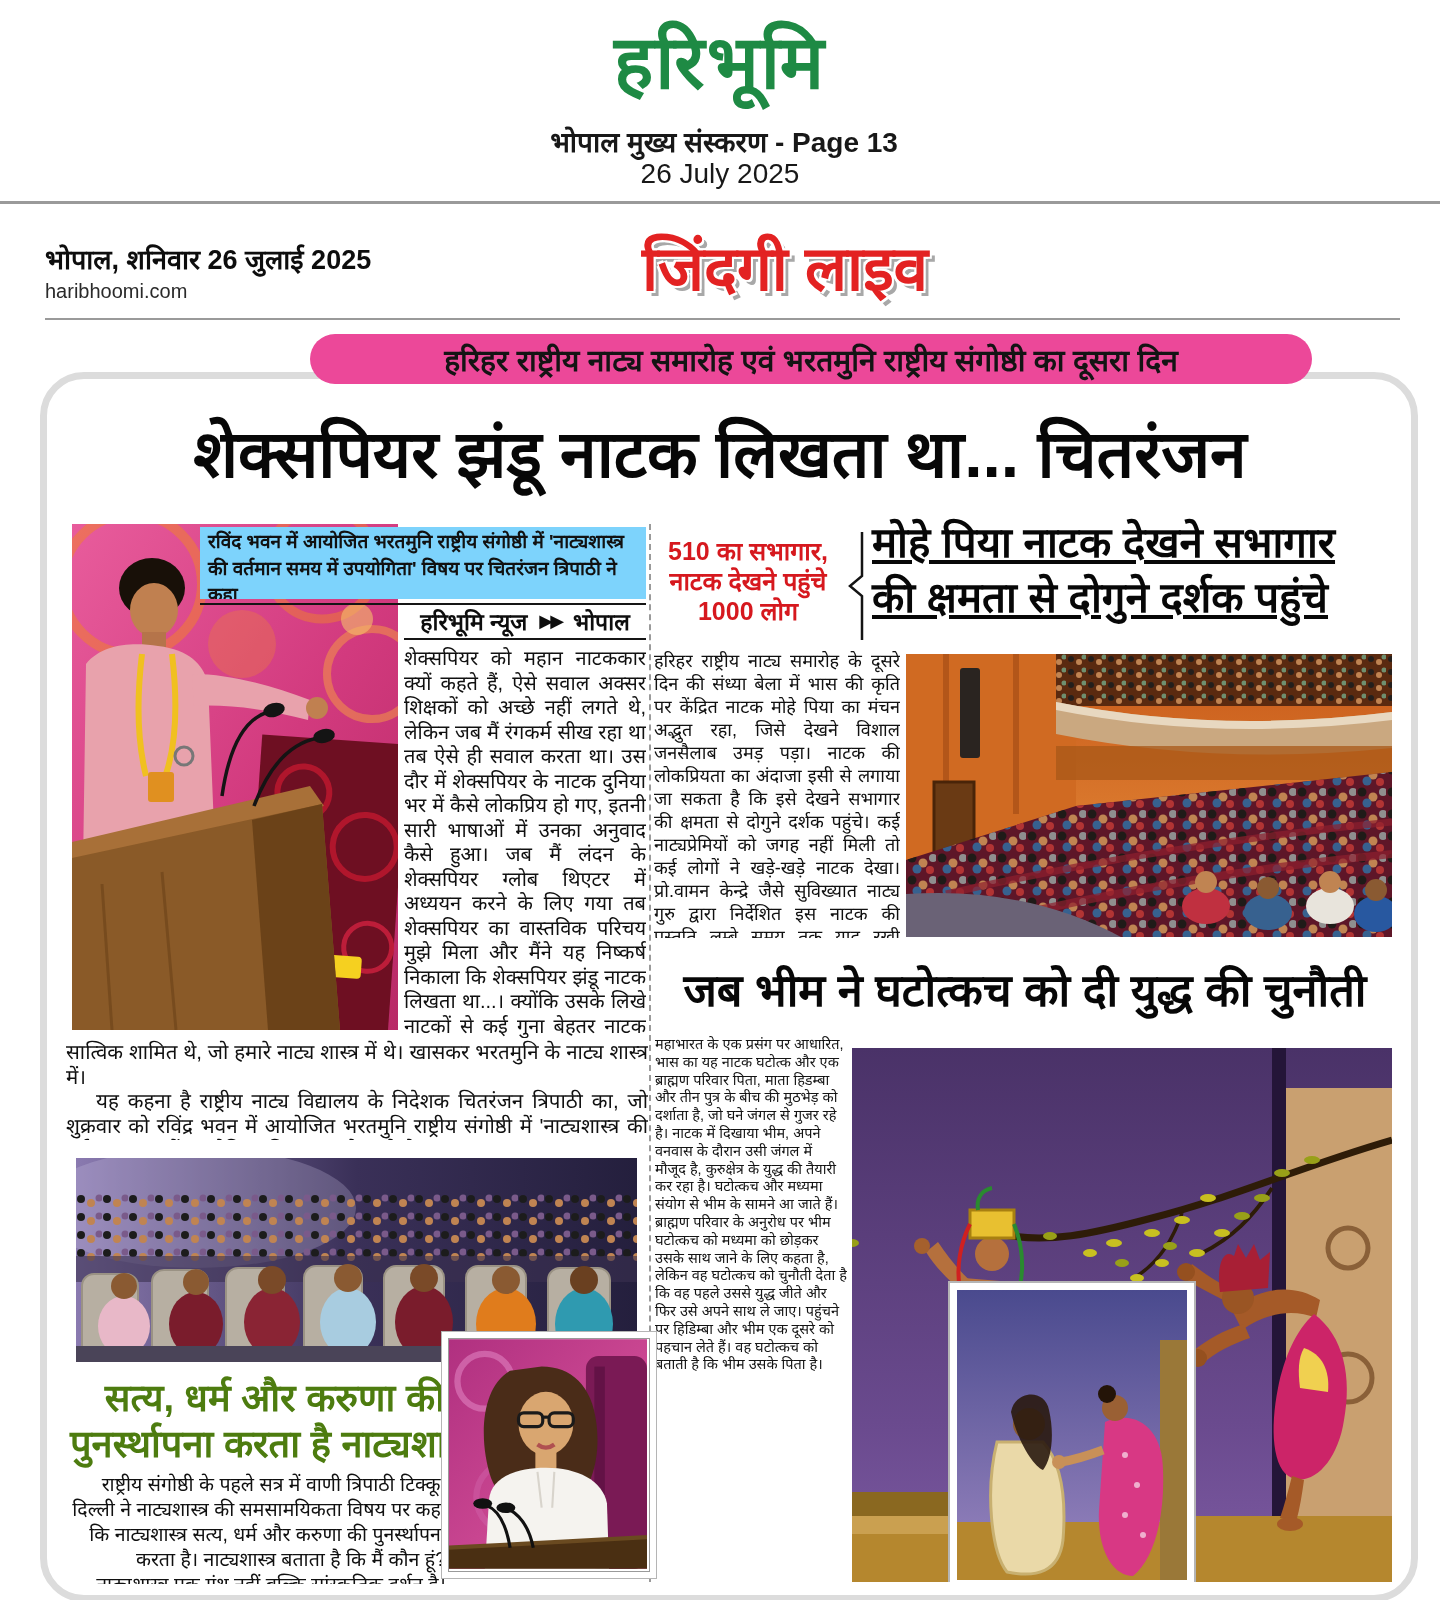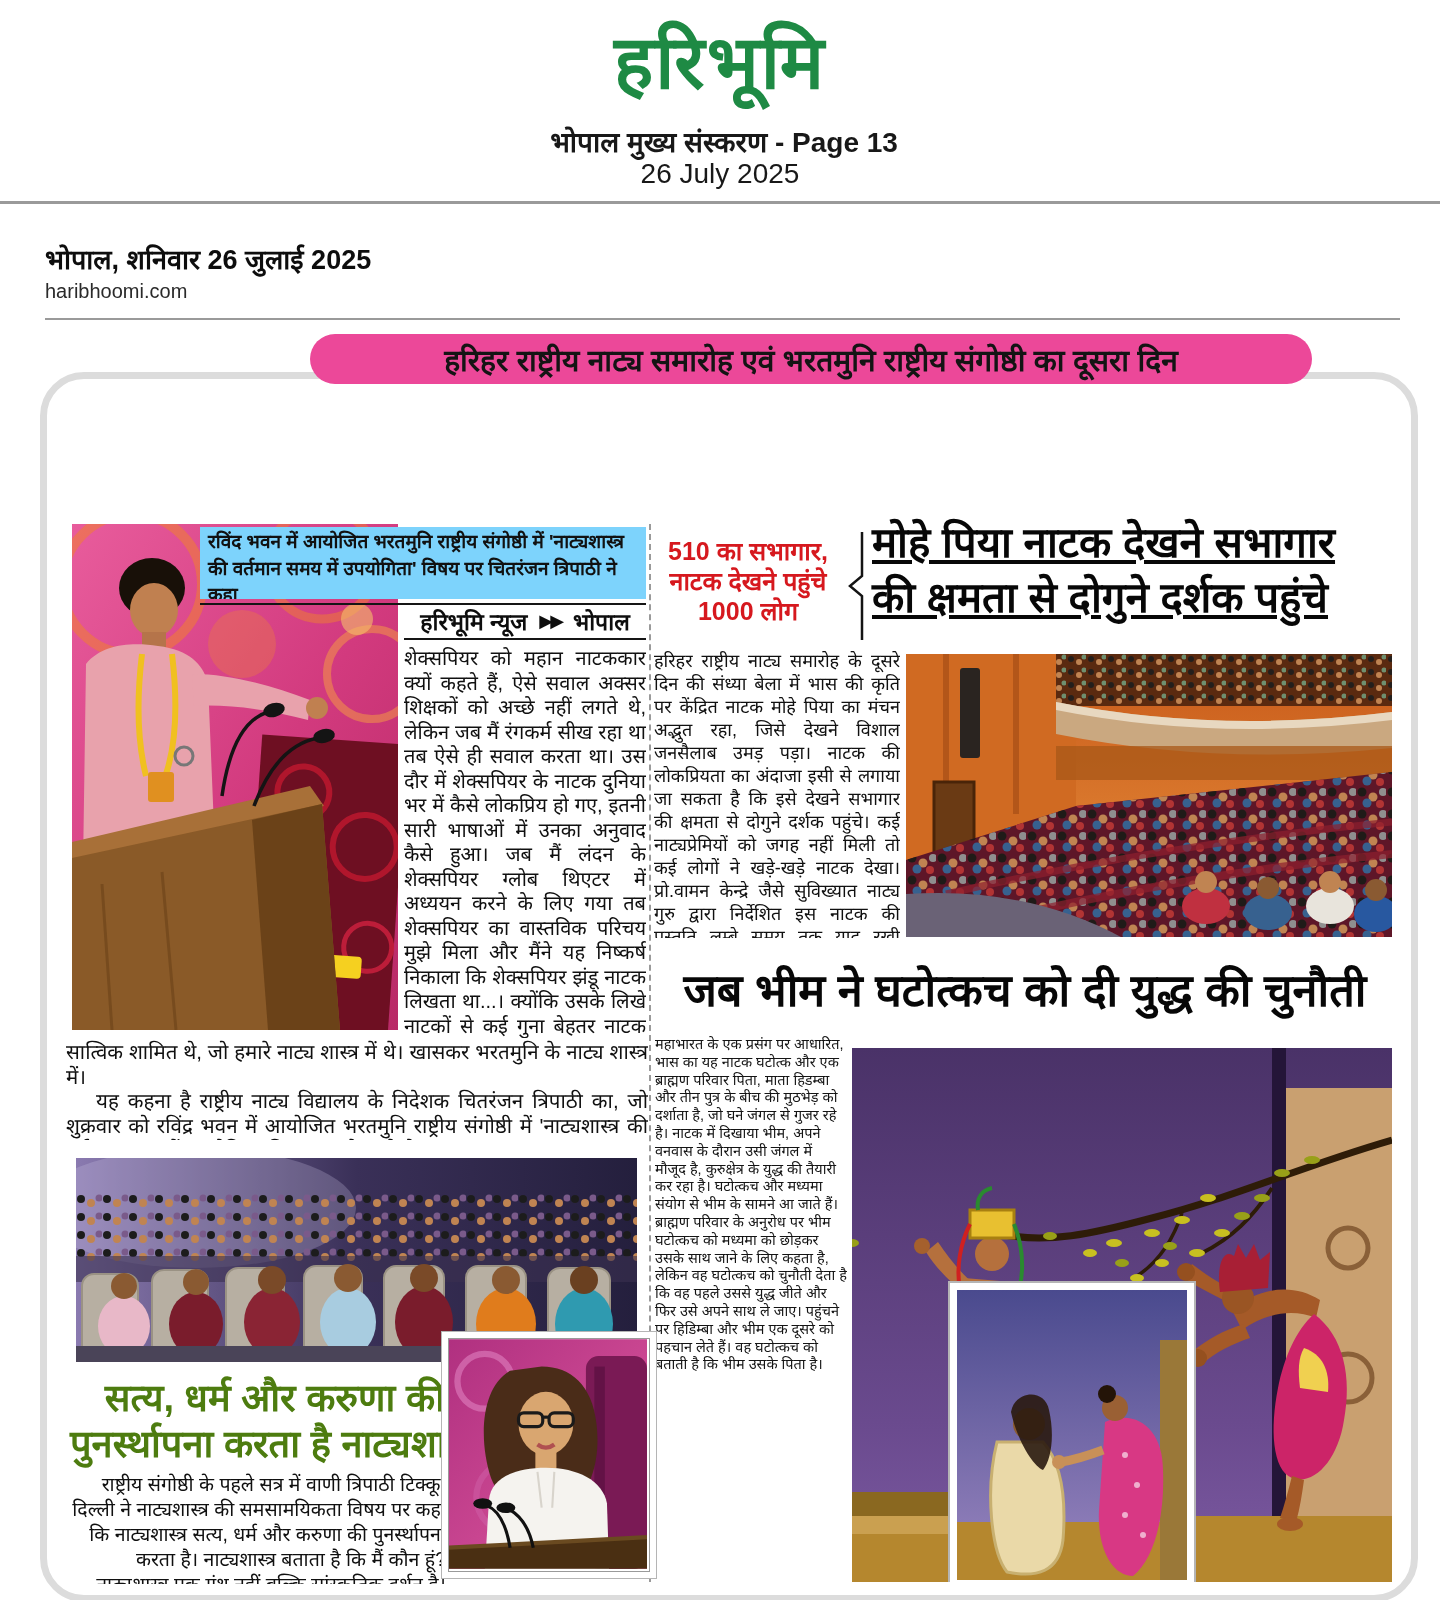--- a/index.html
+++ b/index.html
@@ -69,24 +69,26 @@
 <div class="page">
 
   <div class="abs logo">हरिभूमि</div>
   <div class="abs edition">भोपाल मुख्य संस्करण - Page 13</div>
   <div class="abs pubdate">26 July 2025</div>
   <div class="abs top-divider"></div>
 
   <div class="abs city-date">भोपाल, शनिवार 26 जुलाई 2025</div>
   <div class="abs website">haribhoomi.com</div>
   <div class="abs section-rule"></div>
+  <div class="abs section-title">जिंदगी लाइव</div>
   <div class="abs kicker-pill">हरिहर राष्ट्रीय नाट्य समारोह एवं भरतमुनि राष्ट्रीय संगोष्ठी का दूसरा दिन</div>
 
   <div class="abs frame"></div>
 
+  <div class="abs h1">शेक्सपियर झंडू नाटक लिखता था... चितरंजन</div>
 
   <div class="abs photo-podium">
     <svg width="326" height="506" viewBox="0 0 326 506">
       <defs>
         <linearGradient id="pg1" x1="0" y1="0" x2="1" y2="1">
           <stop offset="0" stop-color="#e85c9c"></stop>
             <stop offset="0.55" stop-color="#d23a7e"></stop>
             <stop offset="1" stop-color="#b82a66"></stop>
         </linearGradient>
       </defs>

